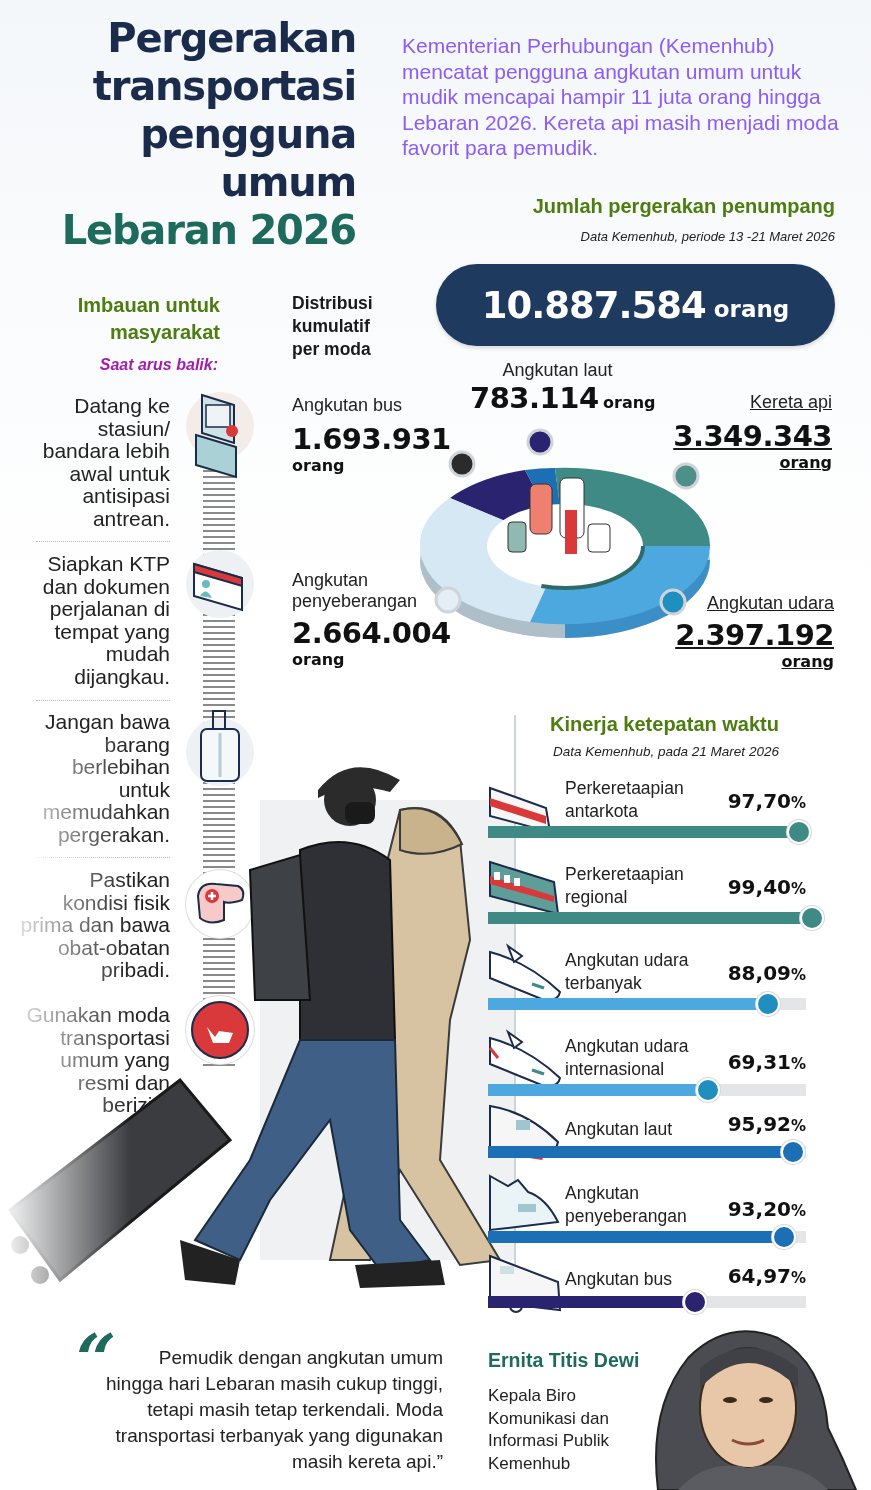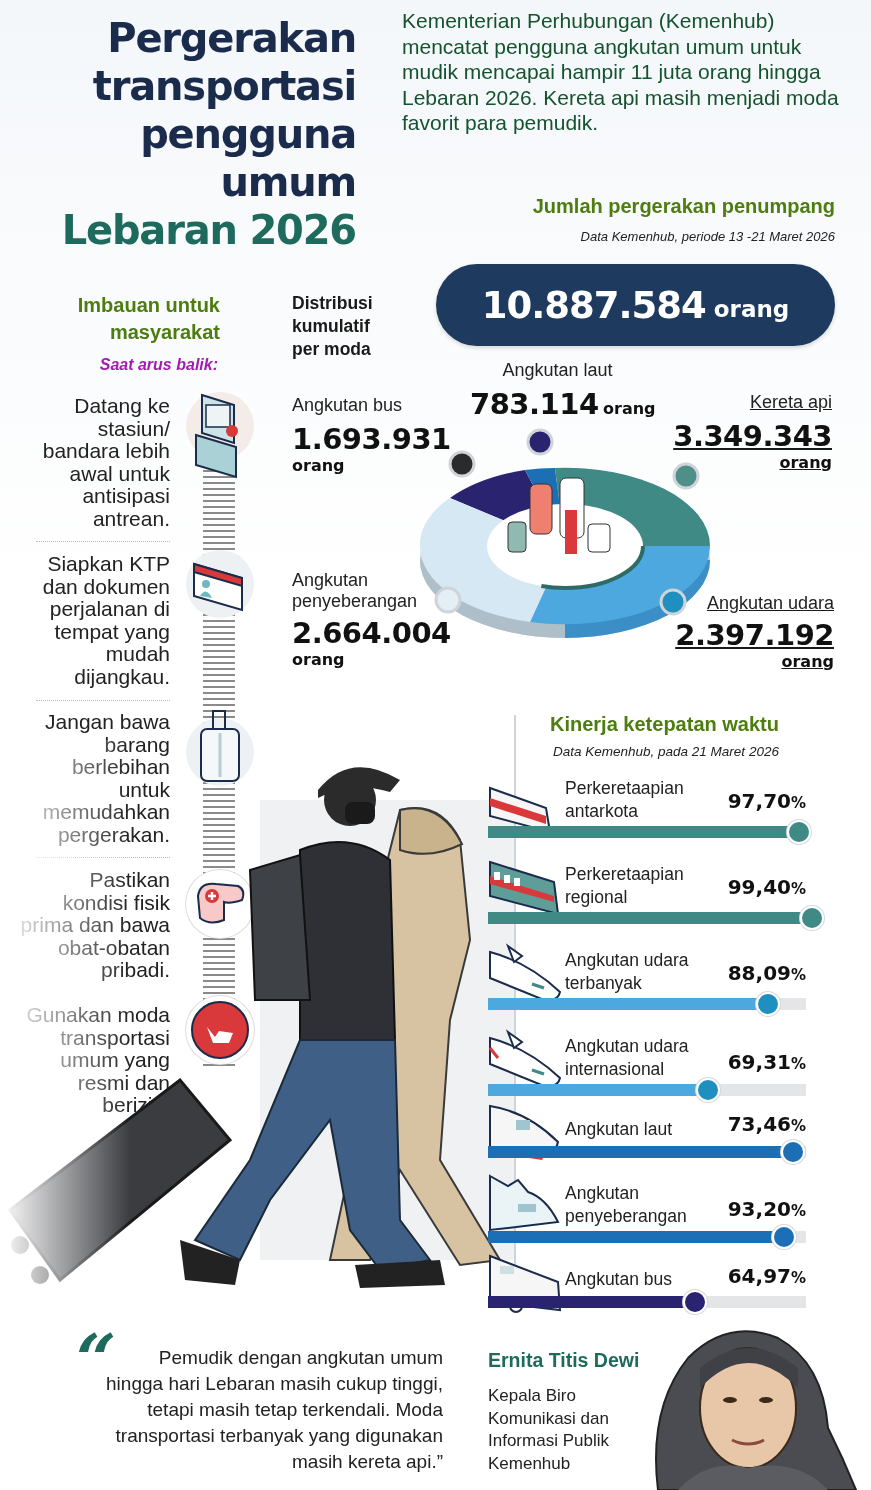--- a/index.html
+++ b/index.html
@@ -14,22 +14,22 @@
 
   
   .title {
     left: 40px; top: 14px; width: 316px; text-align: right;
     font-family: "DejaVu Sans", sans-serif; font-weight: bold;
     font-size: 40px; line-height: 48px; letter-spacing: -1.2px;
     color: #1b2b4b;
   }
   .title .green { color: #1e6b5e; }
   .intro {
-    left: 402px; top: 8px; width: 440px;
-    font-size: 21px; line-height: 25.5px; color: #14532d;
+    left: 402px; top: 33px; width: 440px;
+    font-size: 21px; line-height: 25.5px; color: #8b5cf6;
   }
   .sec-head {
     font-weight: bold; color: #4d7c0f; font-size: 20px;
   }
   .jumlah-title { left: 460px; top: 195px; width: 375px; text-align: right; }
   .jumlah-source {
     left: 460px; top: 229px; width: 375px; text-align: right;
     font-style: italic; font-size: 13px; color: #222;
   }
   .total-pill {
@@ -205,21 +205,21 @@
 </div>
 
 <div class="abs" style="left:292px;top:395px;">
   <div class="mode-label">Angkutan bus</div>
   <div class="mode-val" style="margin-top:6px;">1.693.931</div>
   <div class="mode-unit">orang</div>
 </div>
 
 <div class="abs" style="left:470px;top:360px;width:180px;">
   <div class="mode-label" style="text-align:center;width:175px;">Angkutan laut</div>
-  <div style="white-space:nowrap;margin-top:6px;">
+  <div style="white-space:nowrap;margin-top:0;">
     <span class="mode-val">783.114</span>
     <span class="mode-unit">orang</span>
   </div>
 </div>
 
 <div class="abs right" style="left:640px;top:392px;width:192px;">
   <div class="mode-label">Kereta api</div>
   <div class="mode-val" style="margin-top:6px;">3.349.343</div>
   <div class="mode-unit">orang</div>
 </div>
@@ -347,21 +347,21 @@
 
 <div class="abs k-row" style="top:1104px;height:60px;">
   <svg class="k-icon" style="top:-2px;" viewBox="0 0 75 64">
     <path d="M2 4 Q40 10 70 40 Q66 56 56 54 L2 48 Z" fill="#f6f6f6" stroke="#1b2b4b" stroke-width="2"></path>
     <path d="M2 44 L56 54 L54 58 L2 50 Z" fill="#d9393b"></path>
     <rect x="28" y="18" width="14" height="10" fill="#9fc6cf"></rect>
   </svg>
   <div class="k-label" style="top:14px;">
       <div>Angkutan laut</div>
     </div>
-  <div class="k-val" style="top:8px;"><span>73,46</span><small>%</small></div>
+  <div class="k-val" style="top:8px;"><span>95,92</span><small>%</small></div>
   <div class="k-track" style="top:42px;">
     <div class="k-fill" style="width:95.92%;background:#1d6fb5;"></div>
     <div class="k-dot" style="left:calc(95.92% - 12px);background:#1d6fb5;"></div>
   </div>
 </div>
 
 <div class="abs k-row" style="top:1178px;height:76px;">
   <svg class="k-icon" style="top:-6px;" viewBox="0 0 75 64">
     <path d="M2 4 L20 14 L30 8 L40 20 Q58 26 70 50 L2 58 Z" fill="#eaf3f6" stroke="#1b2b4b" stroke-width="2"></path>
     <rect x="30" y="32" width="18" height="8" fill="#9fc6cf"></rect>

